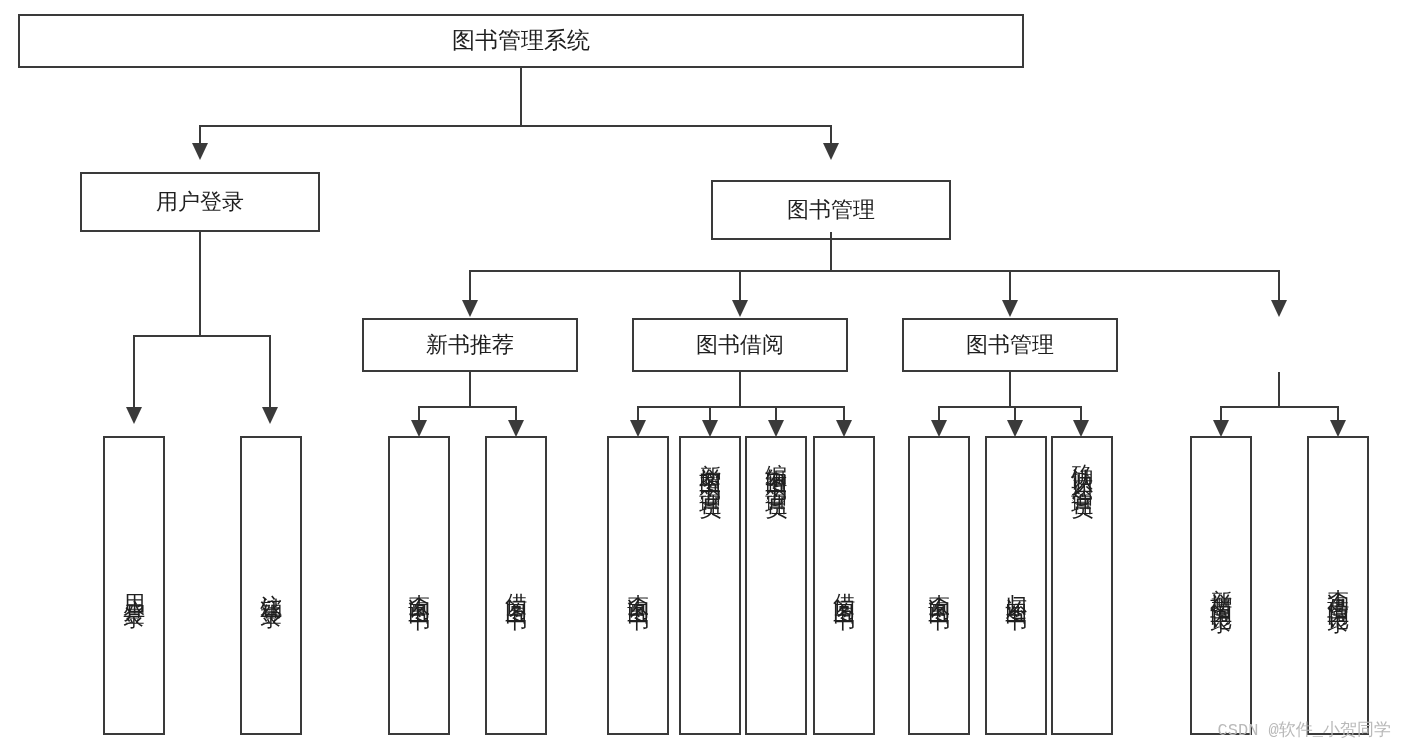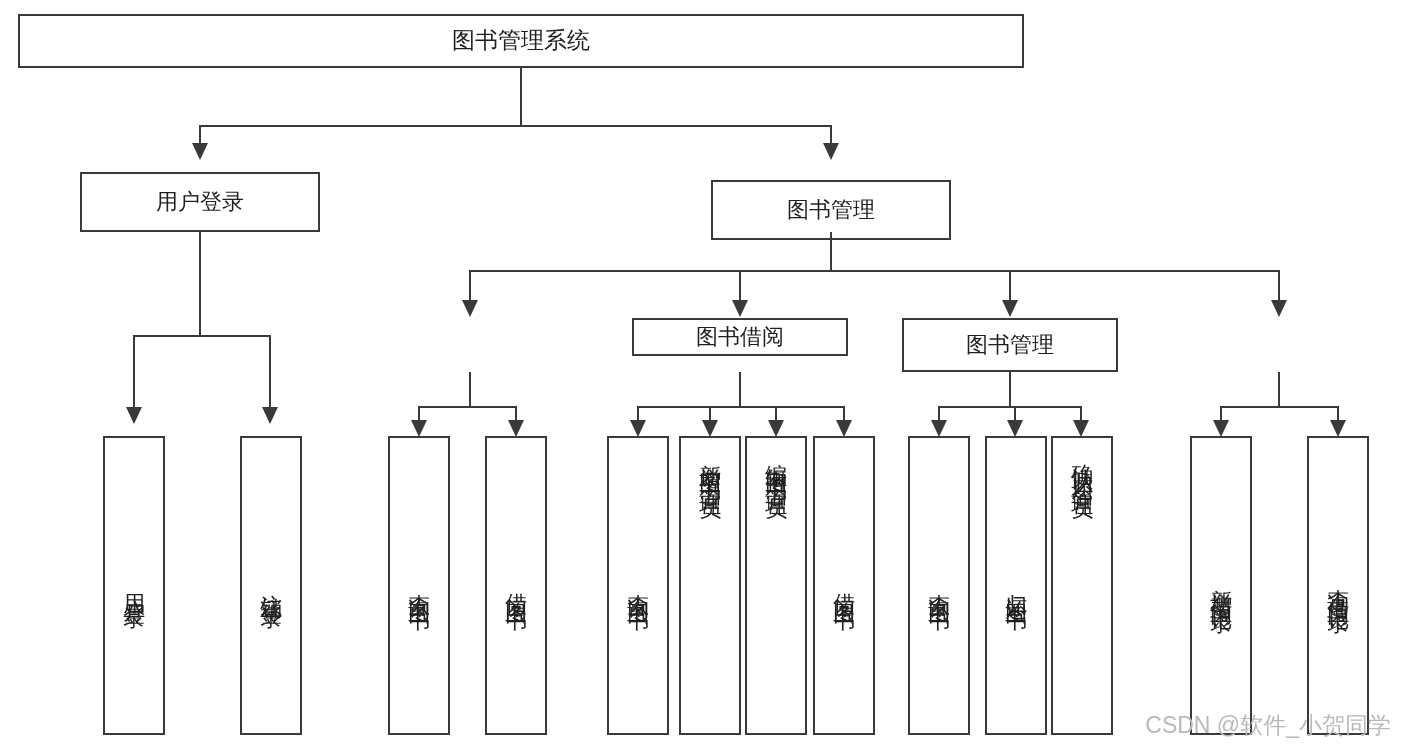--- a/index.html
+++ b/index.html
@@ -72,24 +72,24 @@
     border-left: 8px solid transparent;
     border-right: 8px solid transparent;
     border-top: 17px solid #3a3a3a;
   }
 
   
   #watermark {
     position: absolute;
     right: 14px;
     bottom: 6px;
-    font-size: 23px;
+    font-size: 17px;
     color: #b9b9b9;
     white-space: nowrap;
-    font-family: Liberation Sans, sans-serif;
+    font-family: Liberation Mono, monospace;
   }
 </style>
 </head>
 <body>
 
 <div id="canvas">
 
   <div class="node root" style="left:18px;top:14px;width:1006px;height:54px;">
     <span>图书管理系统</span>
   </div>
@@ -119,21 +119,24 @@
   <div class="ln h" style="left:469px;top:270px;width:811px;height:2px;"></div>
   <div class="ln v" style="left:469px;top:270px;width:2px;height:32px;"></div>
   <div class="ln v" style="left:739px;top:270px;width:2px;height:32px;"></div>
   <div class="ln v" style="left:1009px;top:270px;width:2px;height:32px;"></div>
   <div class="ln v" style="left:1278px;top:270px;width:2px;height:32px;"></div>
   <div class="arrow" style="left:462px;top:300px;"></div>
   <div class="arrow" style="left:732px;top:300px;"></div>
   <div class="arrow" style="left:1002px;top:300px;"></div>
   <div class="arrow" style="left:1271px;top:300px;"></div>
 
-  <div class="node level2" style="left:632px;top:318px;width:216px;height:38px;">
+  <div class="node level2" style="left:362px;top:318px;width:216px;height:54px;">
+    <span>新书推荐</span>
+  </div>
+  <div class="node level2" style="left:632px;top:318px;width:216px;height:54px;">
     <span>图书借阅</span>
   </div>
   <div class="node level2" style="left:902px;top:318px;width:216px;height:54px;">
     <span>图书管理</span>
   </div>
 
   <div class="ln v" style="left:469px;top:372px;width:2px;height:36px;"></div>
   <div class="ln h" style="left:418px;top:406px;width:99px;height:2px;"></div>
   <div class="ln v" style="left:418px;top:406px;width:2px;height:16px;"></div>
   <div class="ln v" style="left:515px;top:406px;width:2px;height:16px;"></div>

